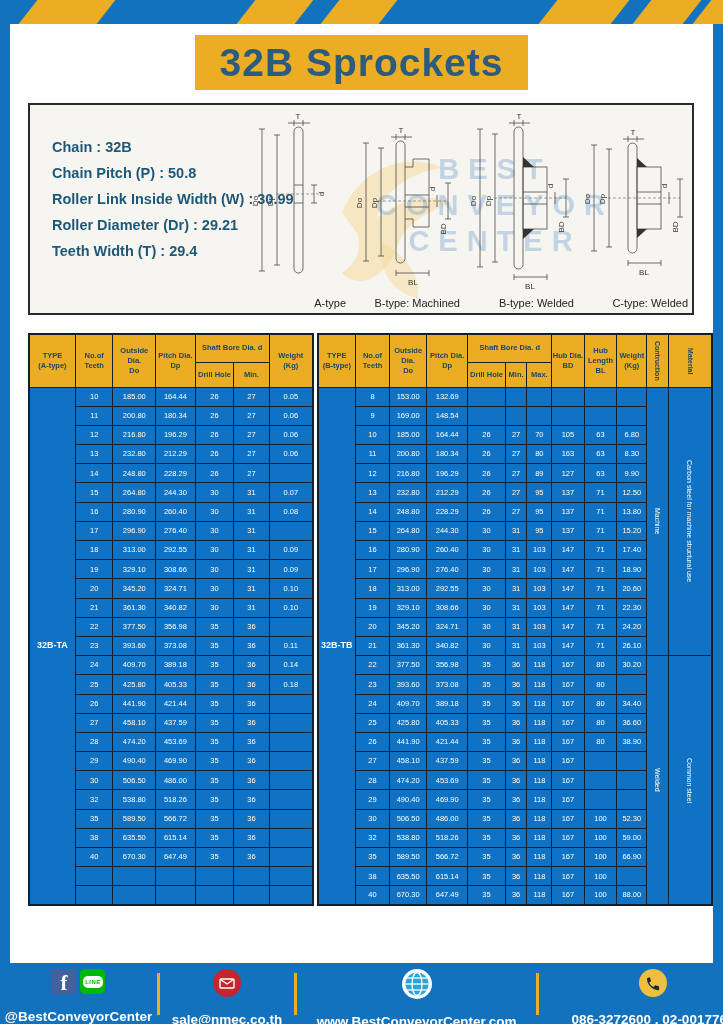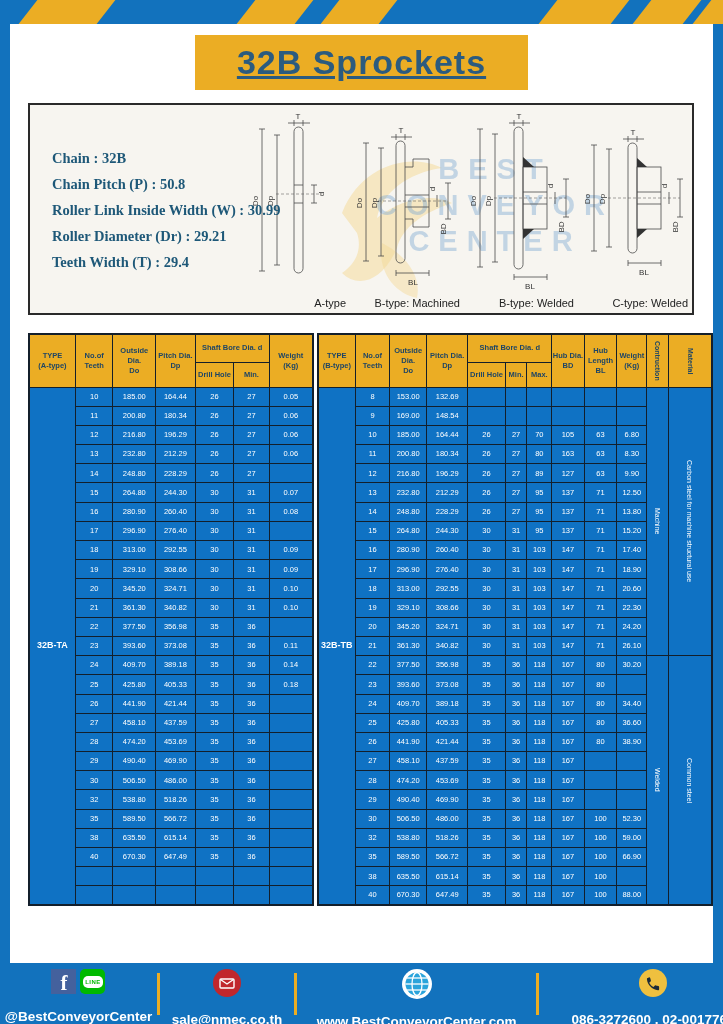--- a/index.html
+++ b/index.html
@@ -12,26 +12,26 @@
   
   .stripes { position:absolute; top:0; left:0; right:0; height:24px; overflow:hidden; }
   .stripe { position:absolute; top:-6px; bottom:-6px; background:#EBAD24; transform:skewX(-38deg); }
 
   
   .sheet { position:absolute; left:10px; top:24px; width:703px; height:939px; background:#ffffff; }
 
   
   .banner { position:absolute; left:185px; top:11px; width:333px; height:55px;
     background:#EBAD24; display:flex; align-items:center; justify-content:center; }
-  .banner span { font-size:34px; font-weight:bold; color:#2B5B7F; letter-spacing:1px;text-decoration:underline; }
+  .banner span { font-size:39px; font-weight:bold; color:#2B5B7F; letter-spacing:1px; }
 
   
   .spec-box { position:absolute; left:18px; top:79px; width:666px; height:212px;
     border:2px solid #2a2a2a; background:#f7f5f0; overflow:hidden; }
-  .spec-lines { position:absolute; left:22px; top:40px; z-index:3;font-family:Liberation Serif, serif; }
+  .spec-lines { position:absolute; left:22px; top:29px; z-index:3; }
   .spec-line { font-size:14.5px; font-weight:bold; color:#1E5878; line-height:26px; white-space:nowrap; }
 
   .wm-logo { position:absolute; left:292px; top:28px; z-index:0; opacity:.55; }
   .wm-text { position:absolute; left:280px; top:46px; width:370px; z-index:1; text-align:center;
     color:rgba(122,168,210,0.42); font-weight:bold; font-size:29px; letter-spacing:9px; line-height:36px; }
 
   .diagrams { position:absolute; right:4px; top:6px; width:438px; height:200px;
     display:flex; justify-content:space-between; z-index:2; }
   figure { margin:0; text-align:center; }
   figcaption { font-size:11px; color:#222222; margin-top:0;text-align:right; }

